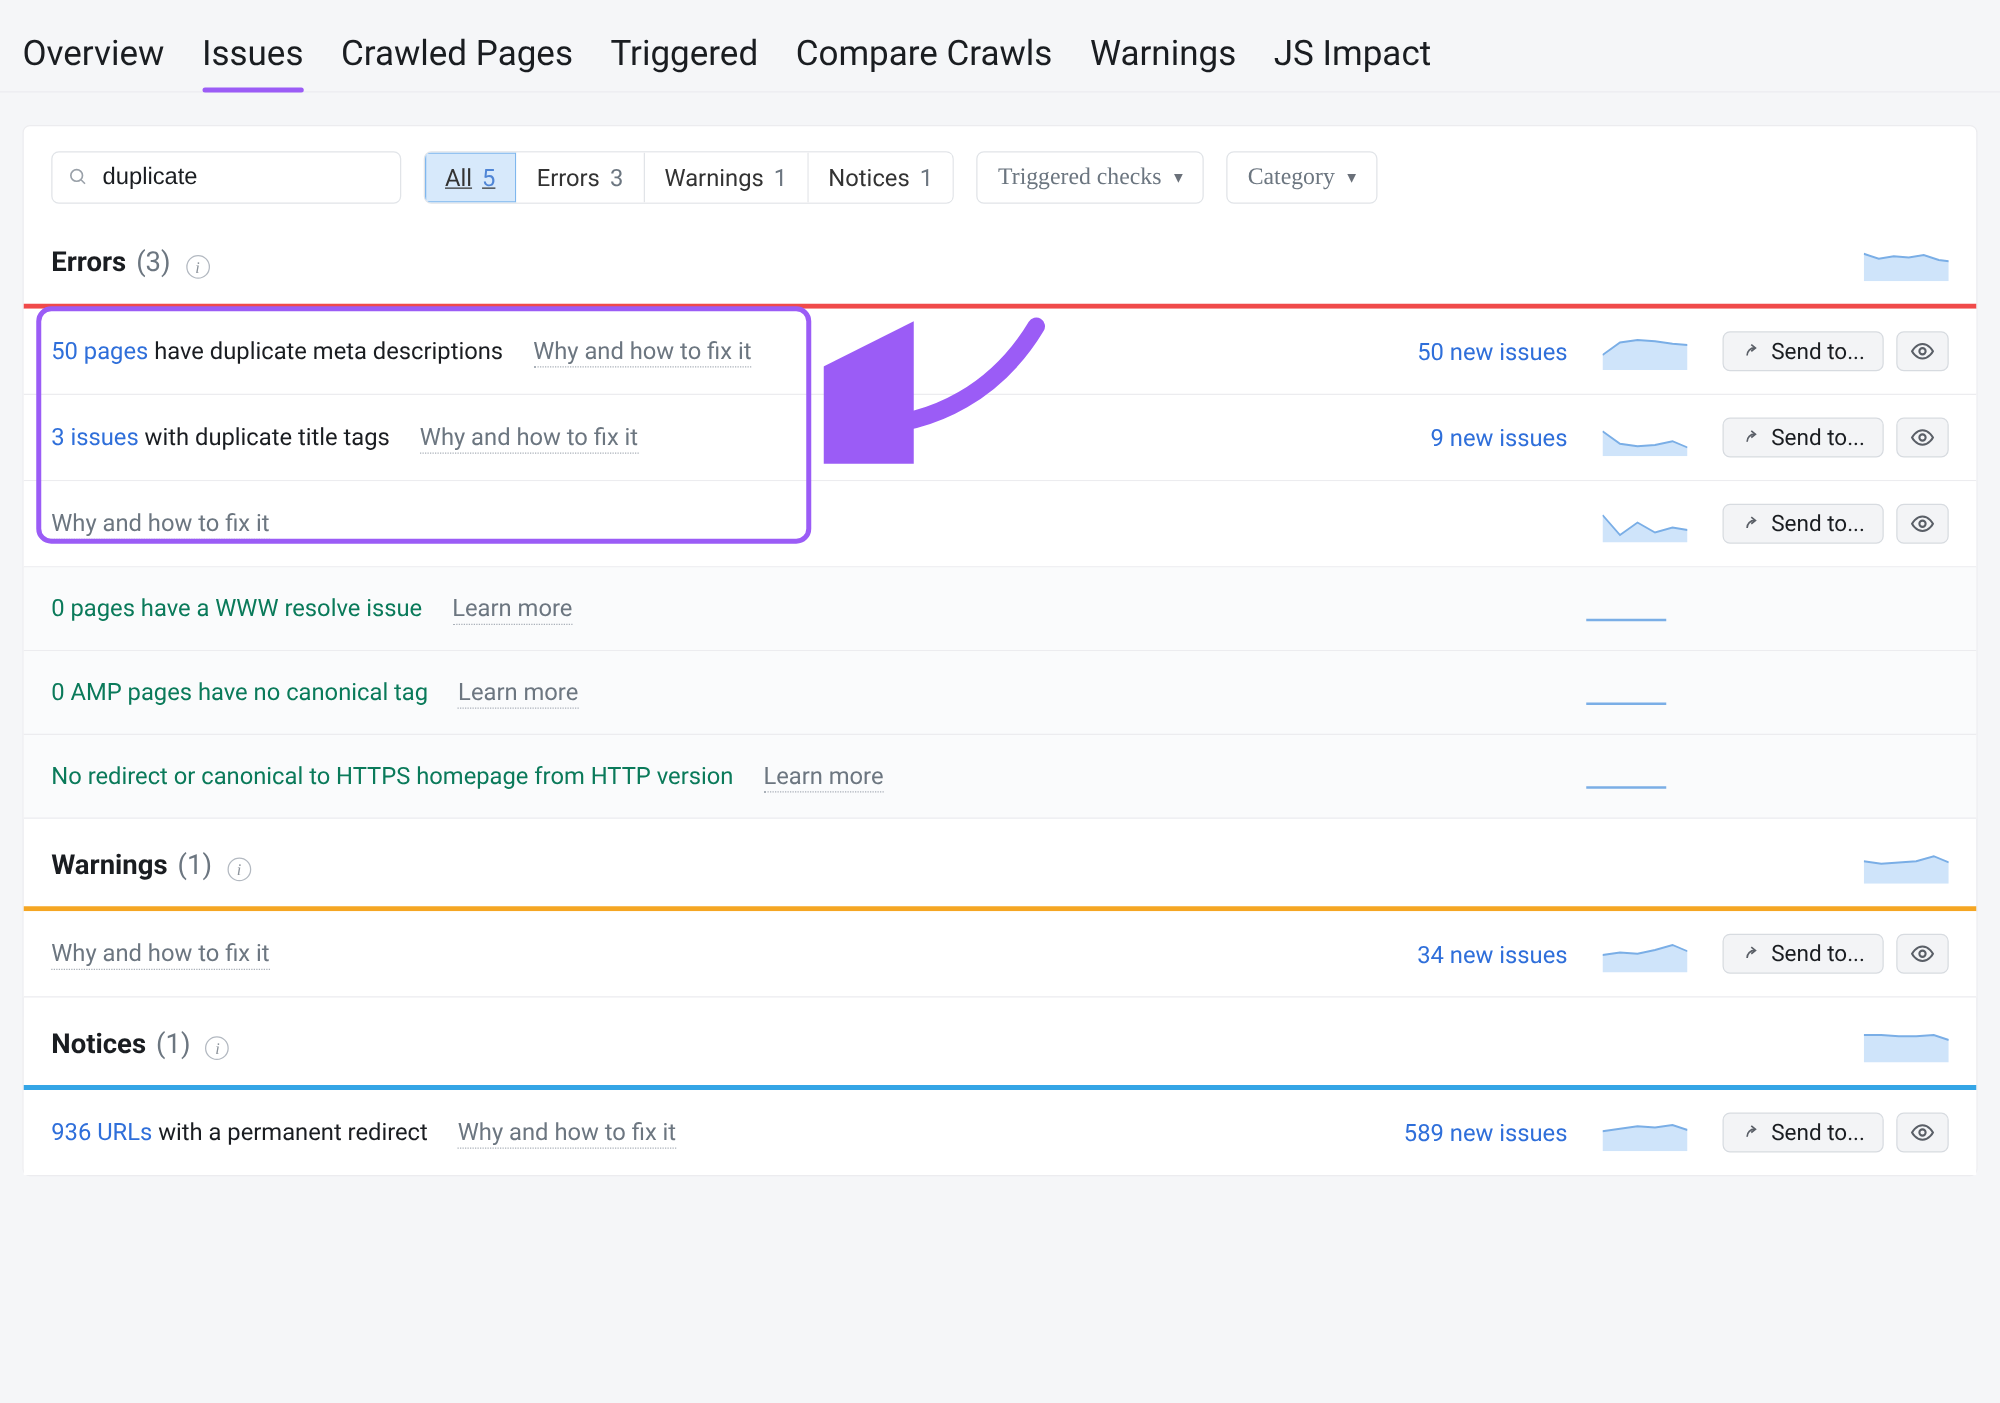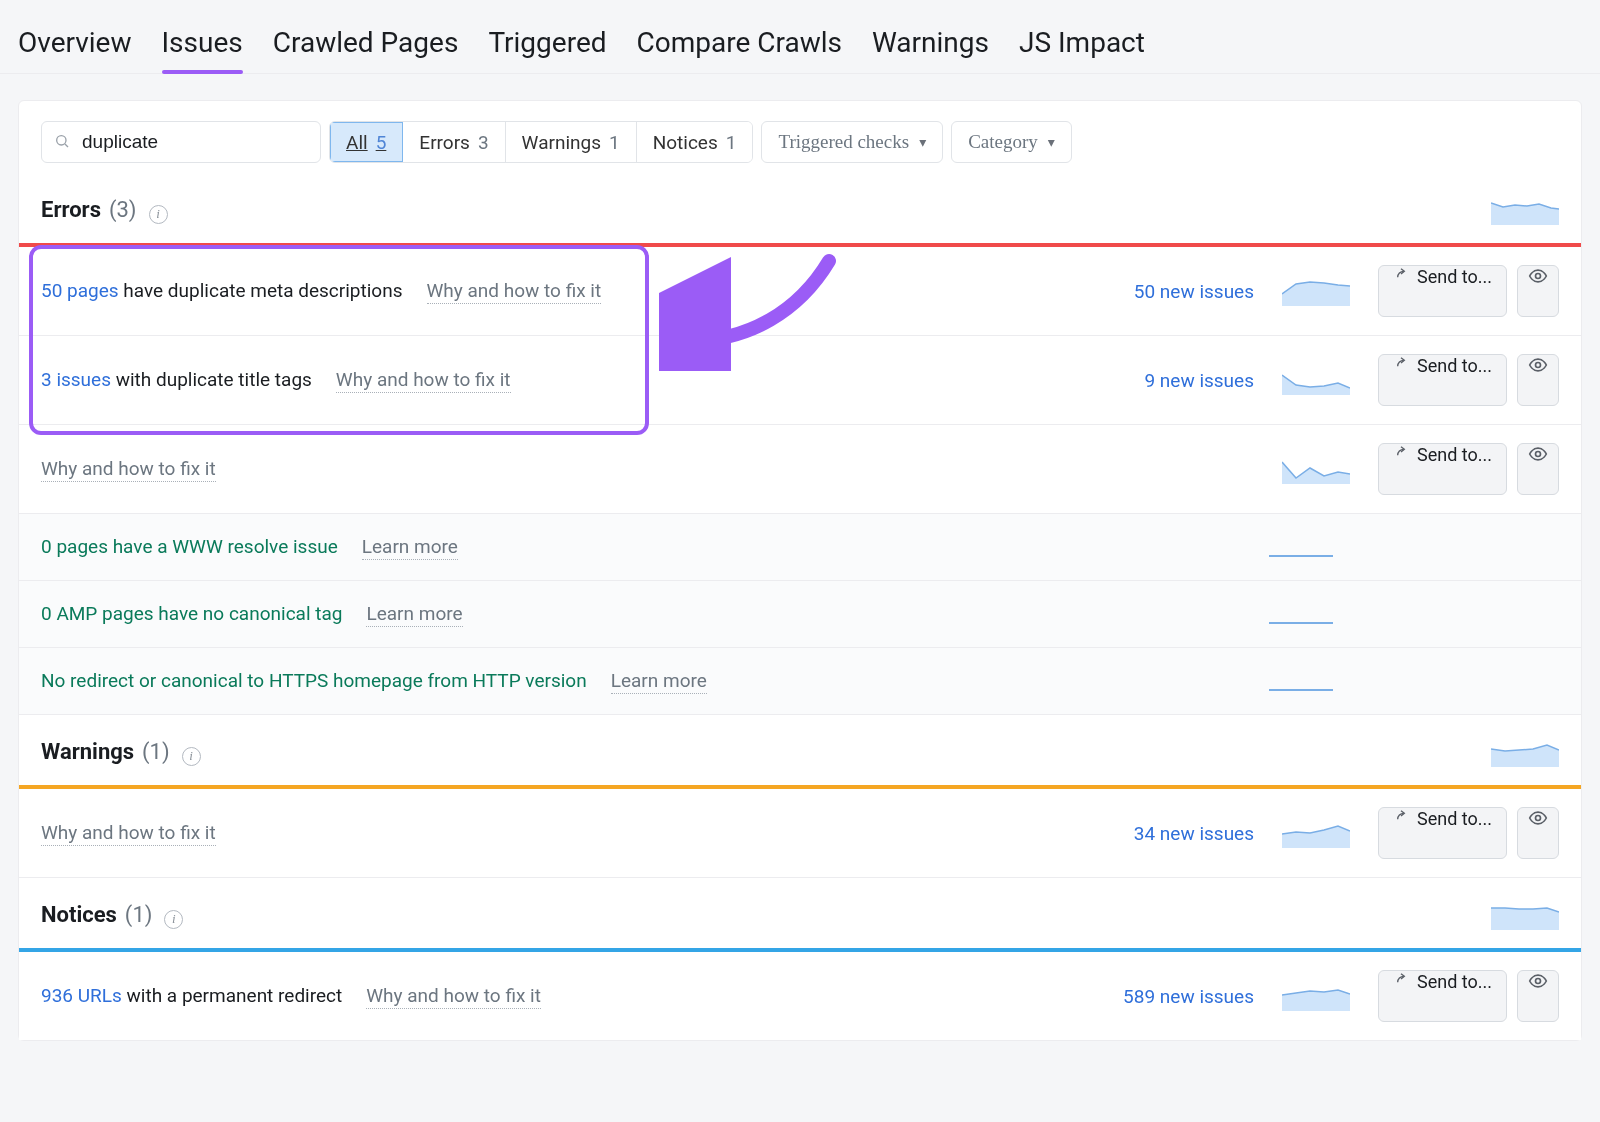--- a/index.html
+++ b/index.html
@@ -60,21 +60,21 @@
     margin: 26px 18px 0 18px;
     background: var(--panel);
     border: 1px solid var(--border-light);
     border-radius: 6px;
   }
 
   
   .toolbar {
     display: flex;
     align-items: flex-end;
-    gap: 8px;
+    gap: 18px;
     padding: 20px 22px 10px 22px;
   }
   .search {
     display: flex;
     align-items: center;
     gap: 10px;
     width: 280px;
     height: 42px;
     border: 1px solid var(--border);
     border-radius: 6px;
@@ -233,23 +233,23 @@
     height: 30px;
     flex: 0 0 68px;
   }
   .actions {
     display: flex;
     gap: 10px;
     flex: 0 0 auto;
   }
   .btn {
     display: inline-flex;
-    align-items: flex-start;
+    align-items: center;
     gap: 8px;
-    height: 52px;
+    height: 32px;
     padding: 0 14px;
     border: 1px solid var(--btn-border);
     background: var(--btn-bg);
     border-radius: 6px;
     font-size: 18px;
     color: var(--text);
     cursor: pointer;
   }
   .btn.icon-only { padding: 0 10px; }
 

